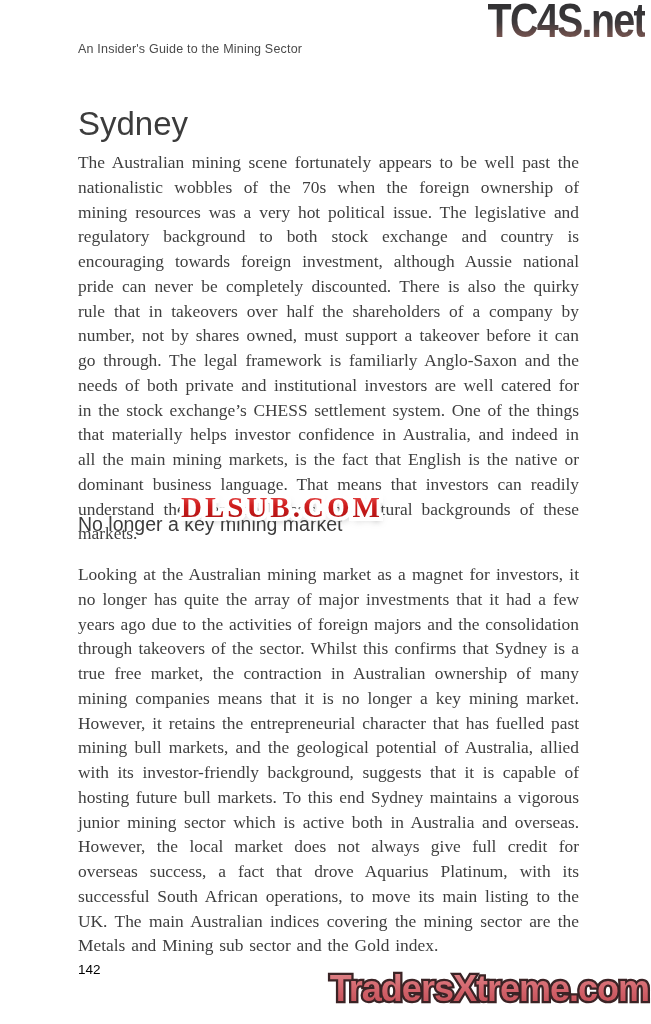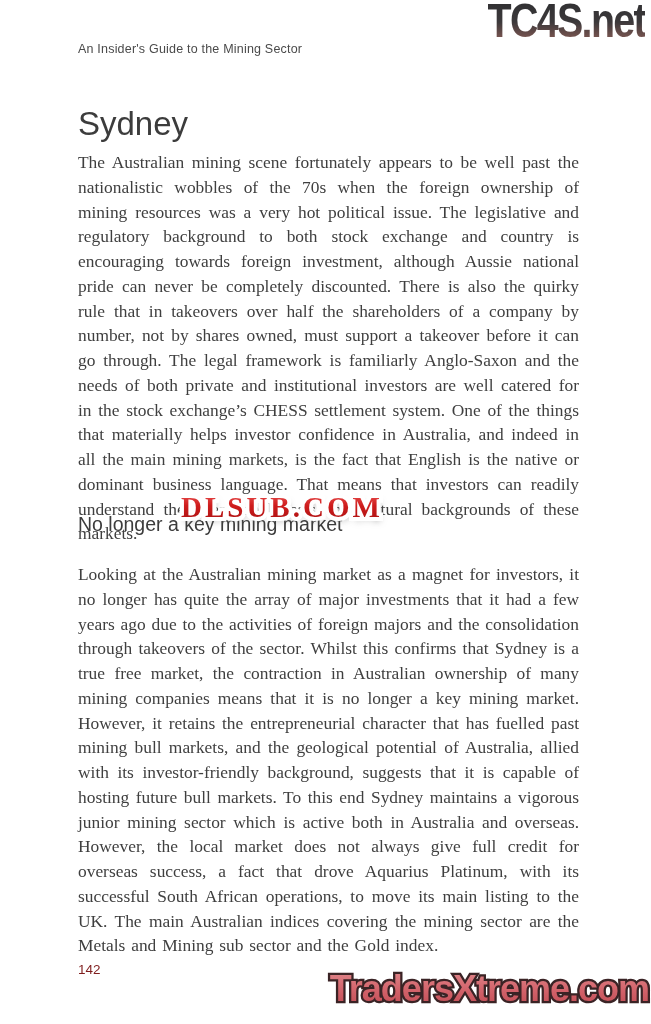--- a/index.html
+++ b/index.html
@@ -121,21 +121,21 @@
     position:relative;z-index:3;
     background:linear-gradient(180deg,#e18a8e 0%,var(--traders-pink) 55%,#c04a52 100%);
     -webkit-background-clip:text;background-clip:text;
     color:transparent;
   }
 
   
   .page-number{
     position:absolute;left:78px;top:962px;
     font-family:"Liberation Sans", sans-serif;
-    font-size:13.5px;color:#7f1d1d;
+    font-size:13.5px;color:#000000;
   }
 </style>
 </head>
 <body>
 
 <div class="running-header">An Insider's Guide to the Mining Sector</div>
 
 <div class="tc4s-logo">TC4S.net</div>
 
 <h1 class="page-title">Sydney</h1>

